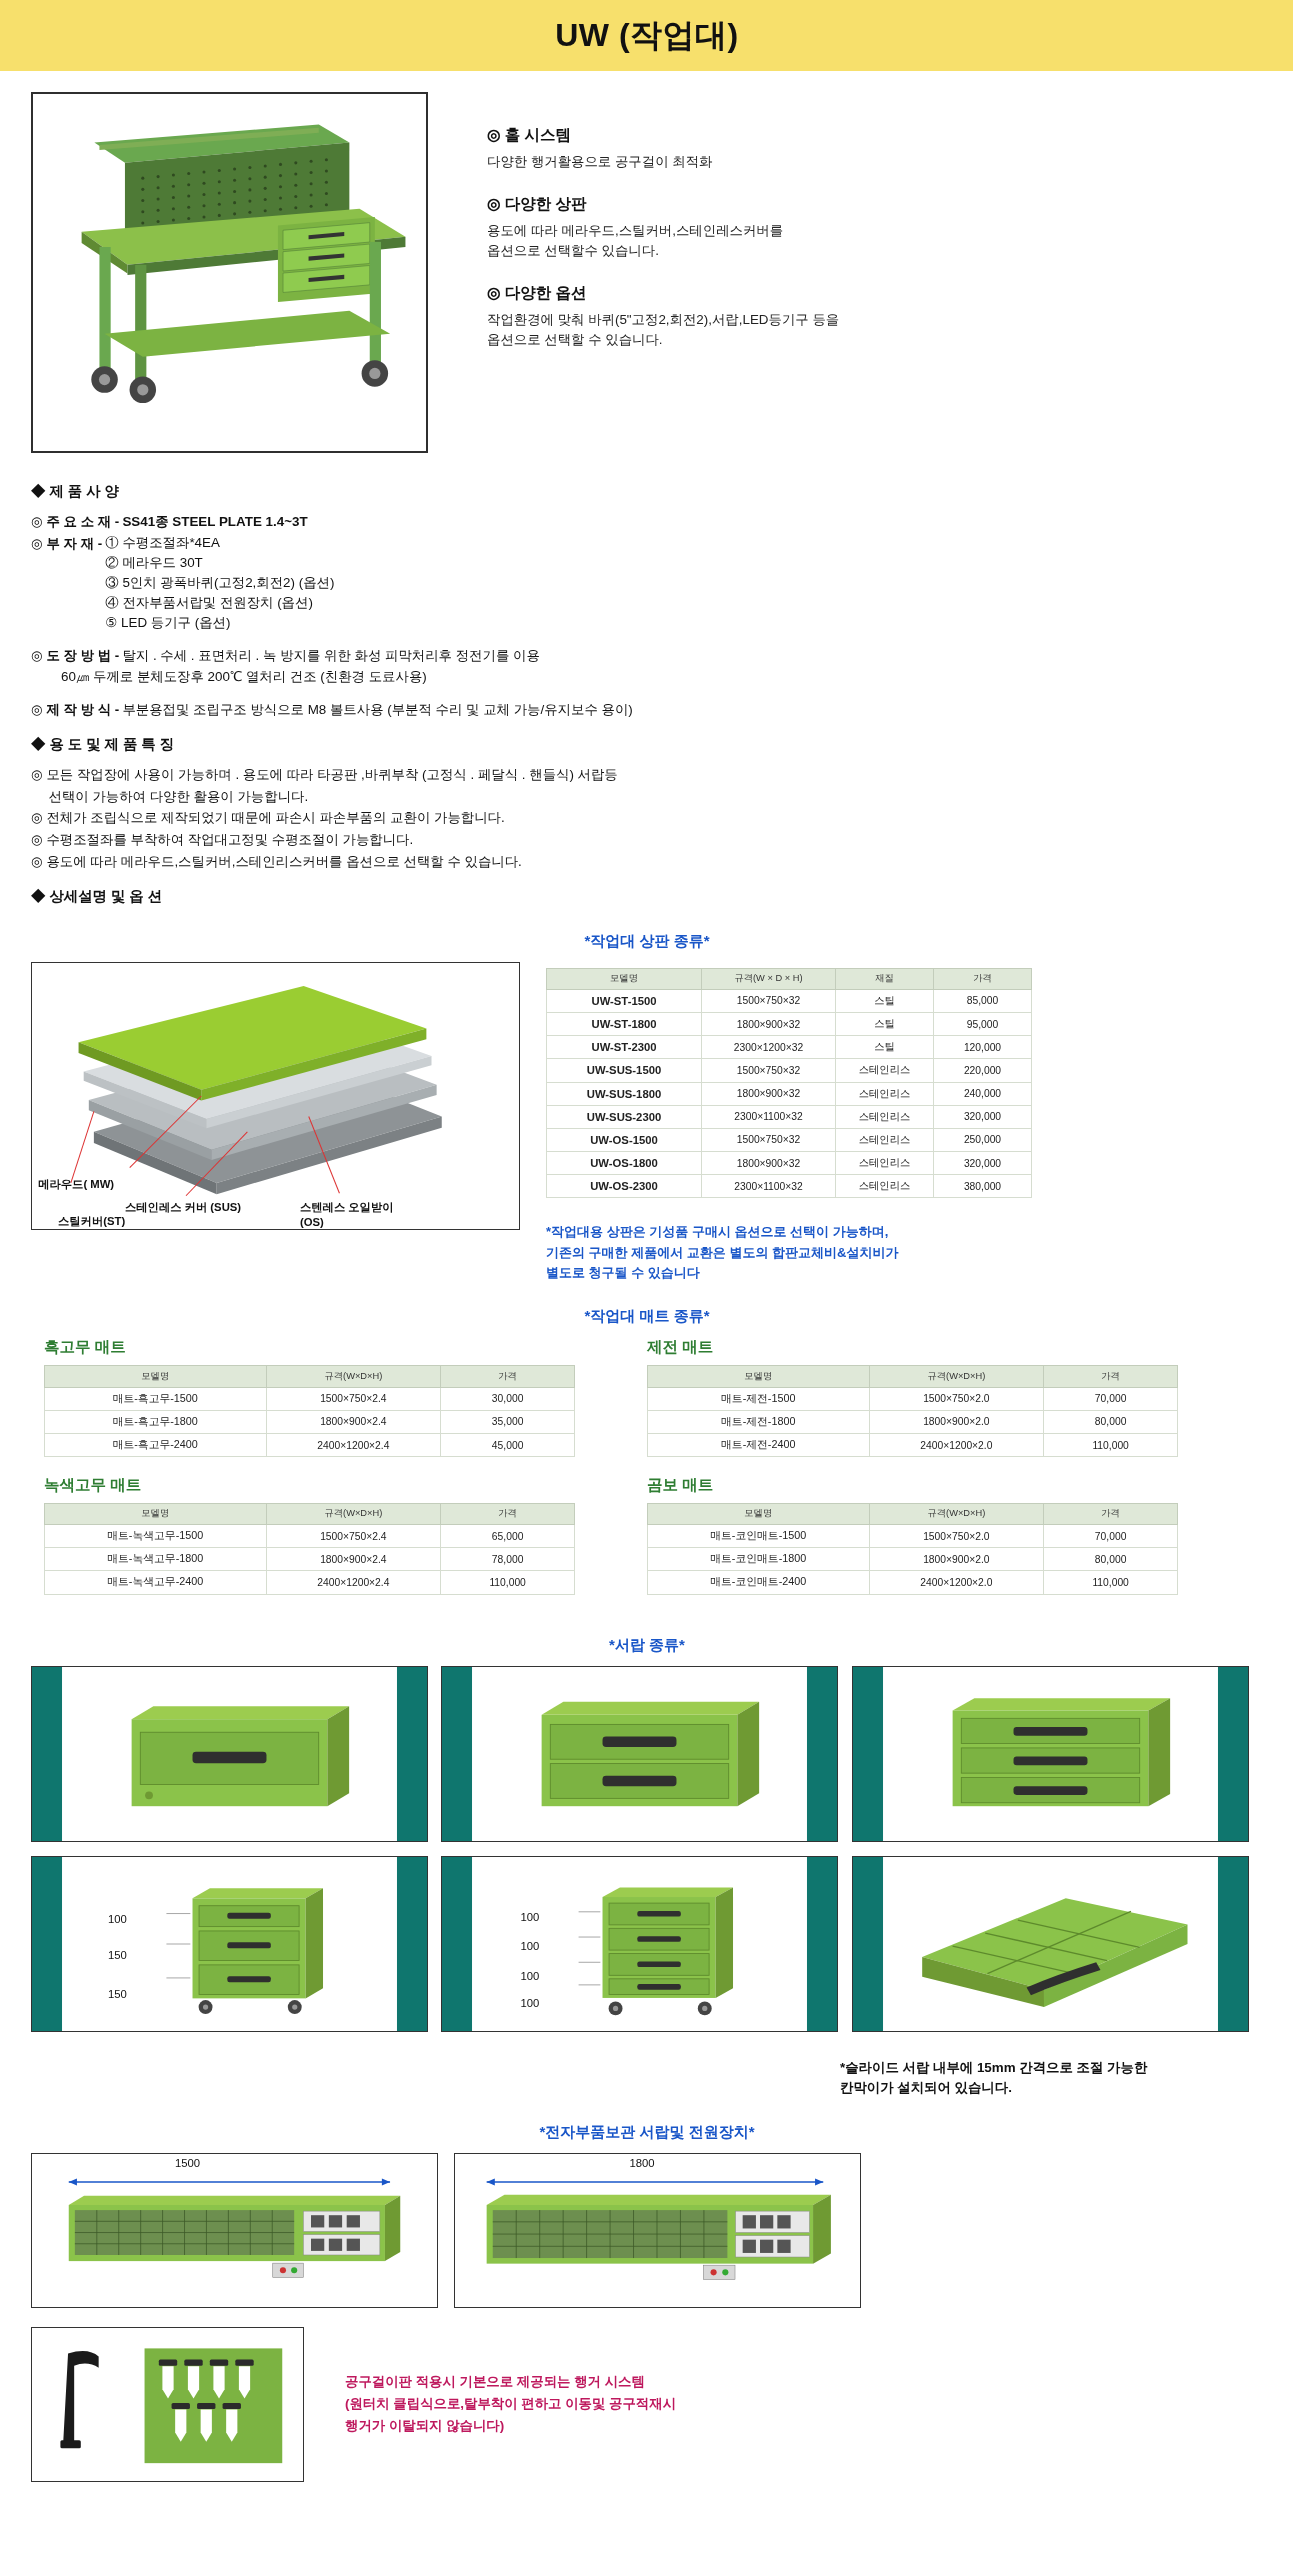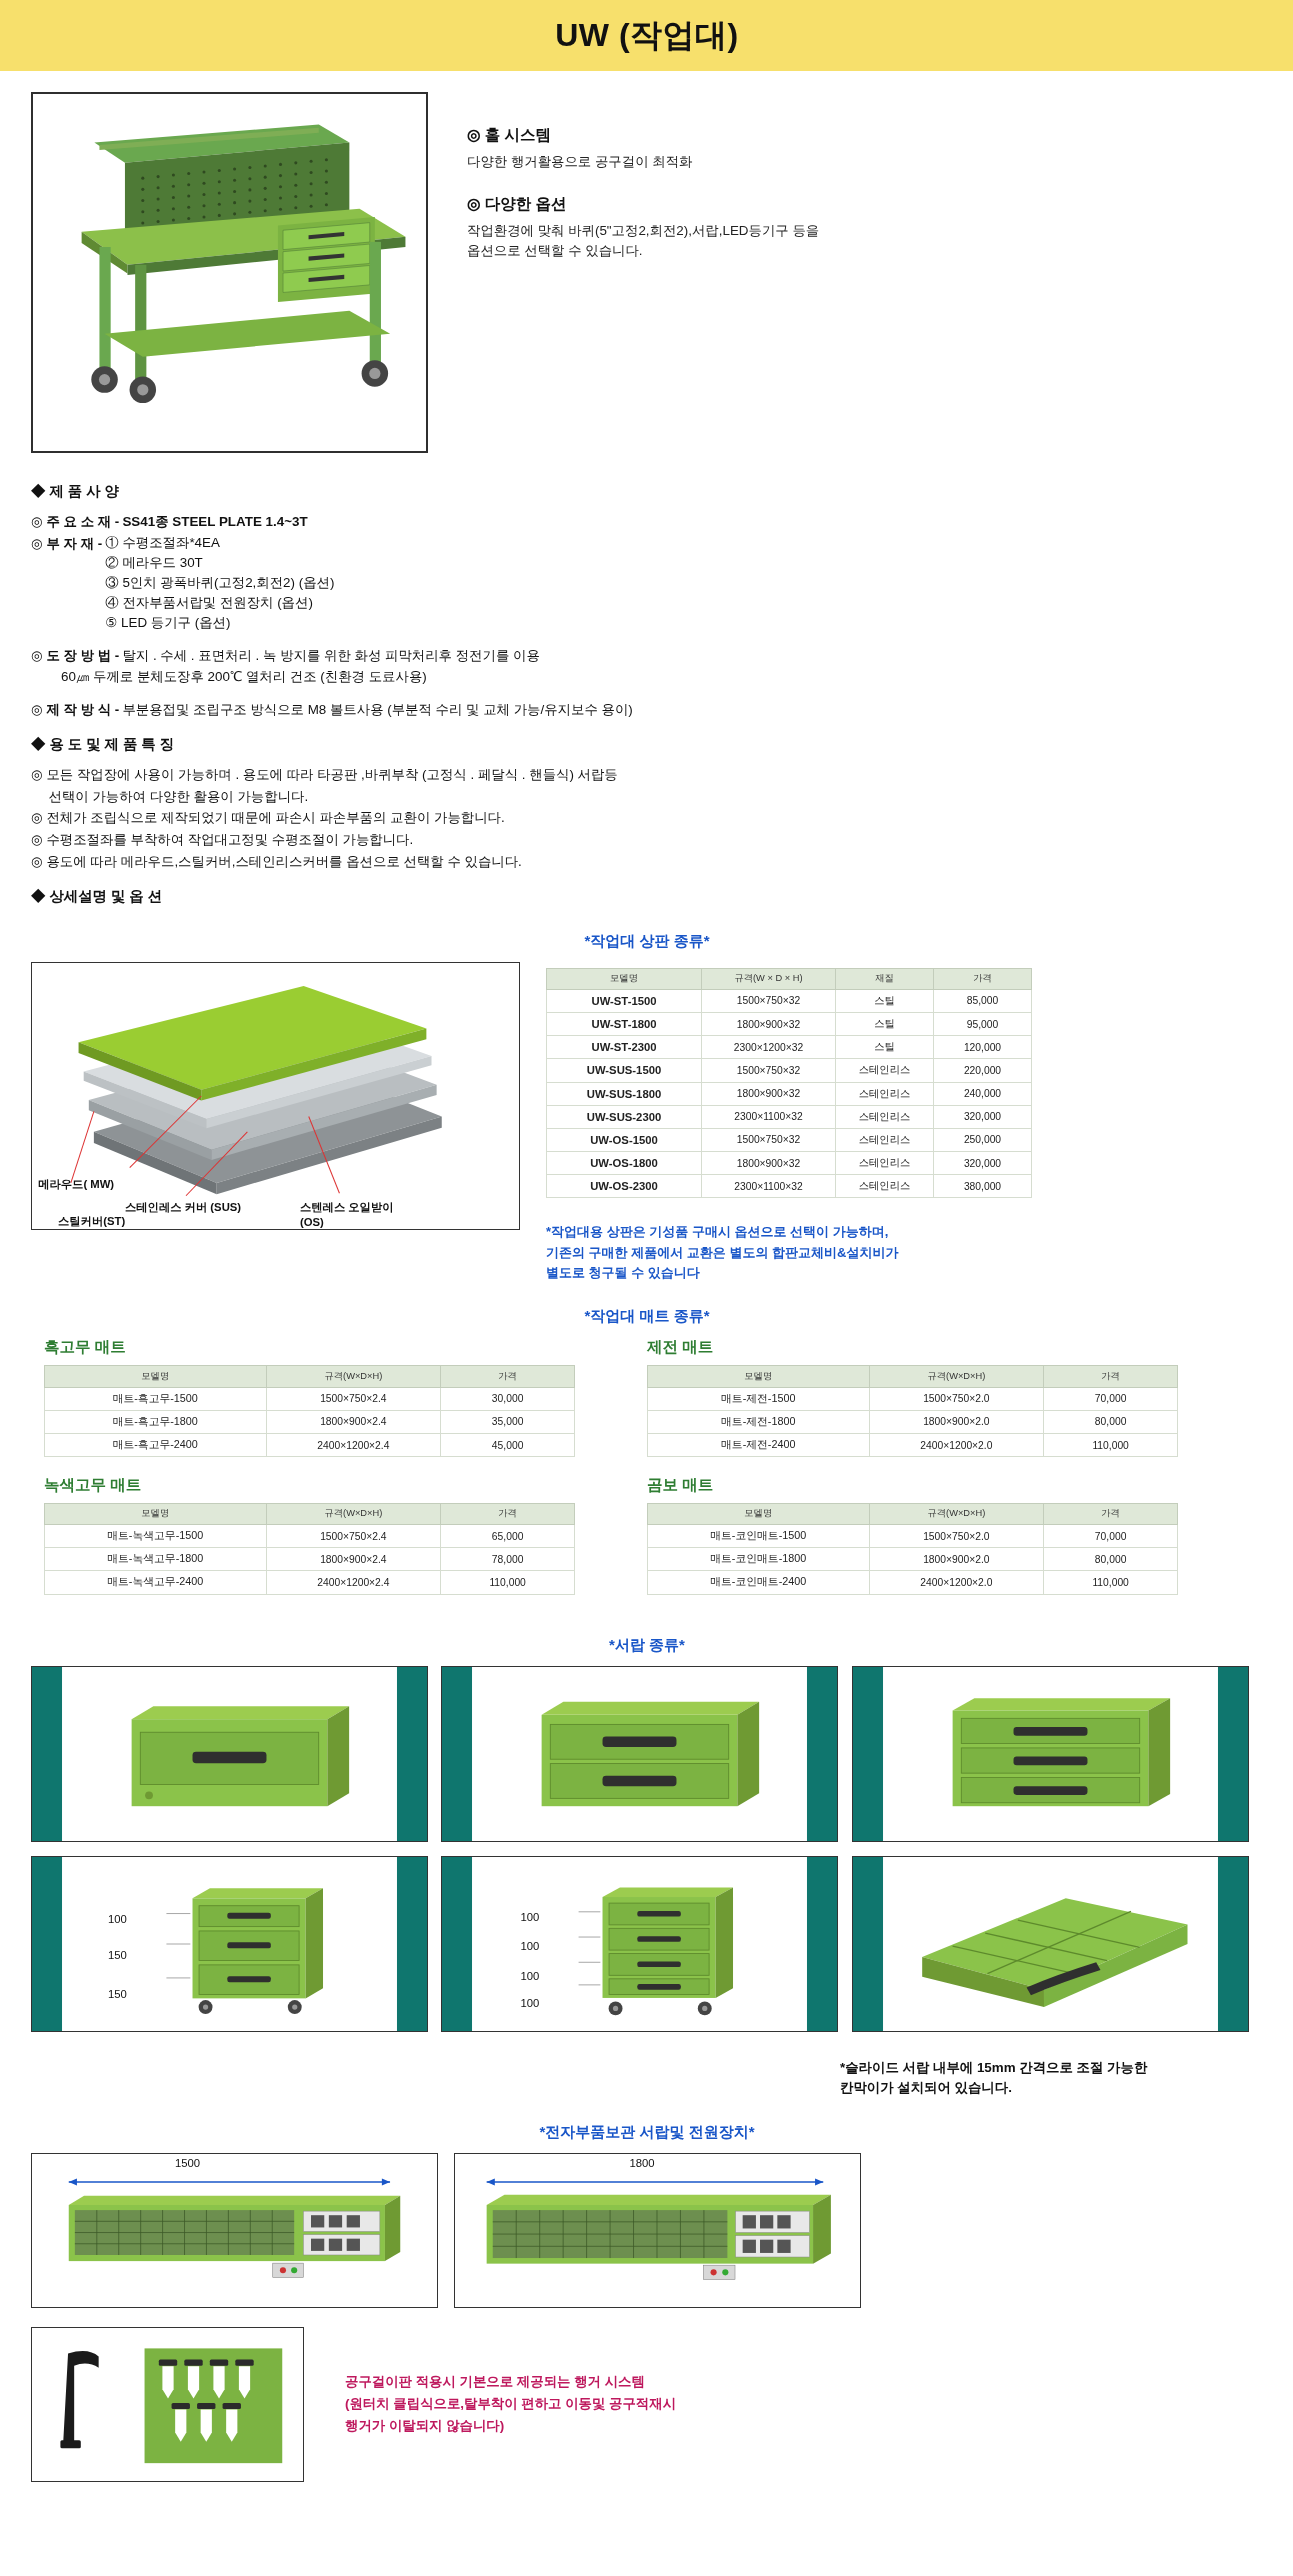--- a/index.html
+++ b/index.html
@@ -25,20 +25,21 @@
     font-size: 32px;
     font-weight: bold;
     color: #111111;
     letter-spacing: 0.5px;
   }
 
   
   .top-sec {
     display: flex;
     padding: 20.6px 0 0 31px;
+    gap: 20px;
   }
   .hero-box {
     width: 397px;
     height: 361px;
     border: 2.6px solid #2f2f2f;
     background: #ffffff;
     position: relative;
     overflow: hidden;
   }
   .hero-svg { width: 100%; height: 100%; display: block; }
@@ -349,20 +350,27 @@
 
     <div class="feature-list">
       <div class="feat">
         <div class="feat-title">
           <span class="bullet">◎</span><span>홀 시스템</span>
         </div>
         <div class="feat-line">다양한 행거활용으로 공구걸이 최적화</div>
       </div>
       <div class="feat">
         <div class="feat-title">
+          <span class="bullet">◎</span><span>다양한 상판</span>
+        </div>
+        <div class="feat-line">용도에 따라 메라우드,스틸커버,스테인레스커버를</div>
+        <div class="feat-line">옵션으로 선택할수 있습니다.</div>
+      </div>
+      <div class="feat">
+        <div class="feat-title">
           <span class="bullet">◎</span><span>다양한 옵션</span>
         </div>
         <div class="feat-line">작업환경에 맞춰 바퀴(5"고정2,회전2),서랍,LED등기구 등을</div>
         <div class="feat-line">옵션으로 선택할 수 있습니다.</div>
       </div>
     </div>
   </div>
 
   <div class="spec">
     <div class="spec-h">

